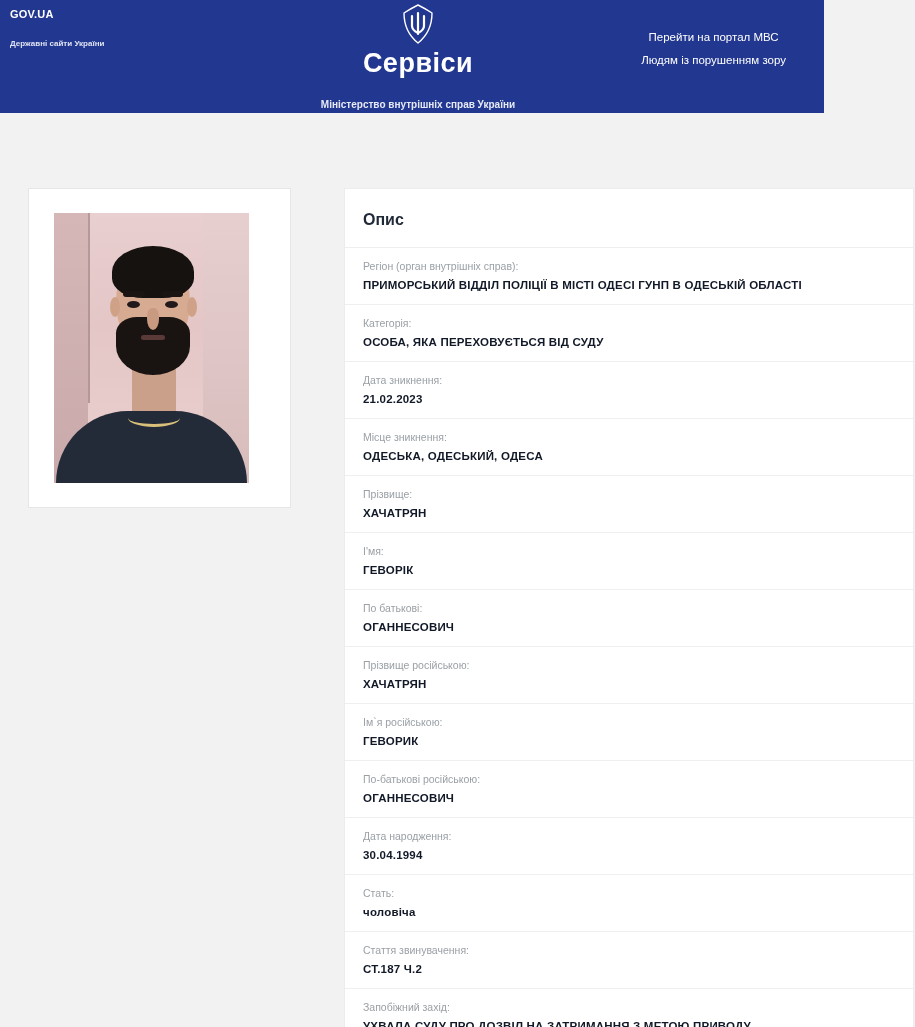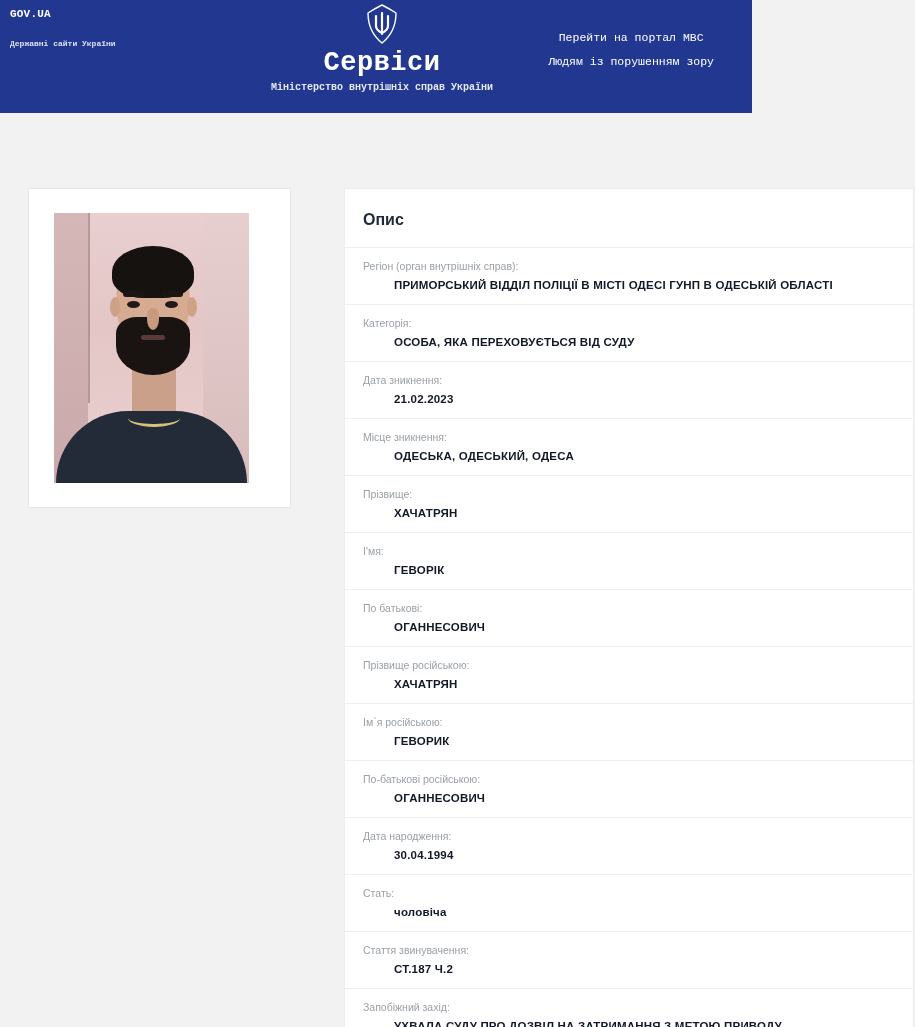--- a/index.html
+++ b/index.html
@@ -7,27 +7,26 @@
     margin: 0;
     padding: 0;
     width: 915px;
     background: #f2f2f2;
     font-family: "Liberation Sans", sans-serif;
   }
 
   
   .site-header {
     position: relative;
-    width: 752px;
+    width: 824px;
     height: 113px;
     background: #1e3a8f;
     background: #22378f;
     color: #ffffff;
     overflow: hidden;
-    font-family: Liberation Mono, monospace;
   }
   .gov-block {
     position: absolute;
     left: 10px;
     top: 8px;
     line-height: 1.15;
   }
   .gov-title {
     font-size: 11px;
     font-weight: 700;
@@ -57,21 +56,21 @@
     font-size: 27px;
     font-weight: 700;
     letter-spacing: .5px;
     margin-top: 4px;
     color: #ffffff;
   }
   .brand-sub {
     font-size: 10px;
     font-weight: 700;
     color: #e6eaf7;
-    margin-top: 4px;
+    margin-top: 20px;
   }
   .header-links {
     position: absolute;
     right: 38px;
     top: 31px;
     text-align: center;
   }
   .header-links a {
     display: block;
     color: #ffffff;
@@ -199,21 +198,20 @@
   .info-label {
     font-size: 10.5px;
     color: #9aa0a6;
     margin-bottom: 7px;
   }
   .info-value {
     font-size: 11.5px;
     font-weight: 700;
     color: #111827;
     letter-spacing: .2px;
-    margin-left: 31px;
   }
   .info-value.lower { text-transform: none; font-weight: 700; }
 </style>
 </head>
 <body>
 
 <div class="site-header">
 
   <div class="gov-block">
     <div class="gov-title">GOV.UA</div>

